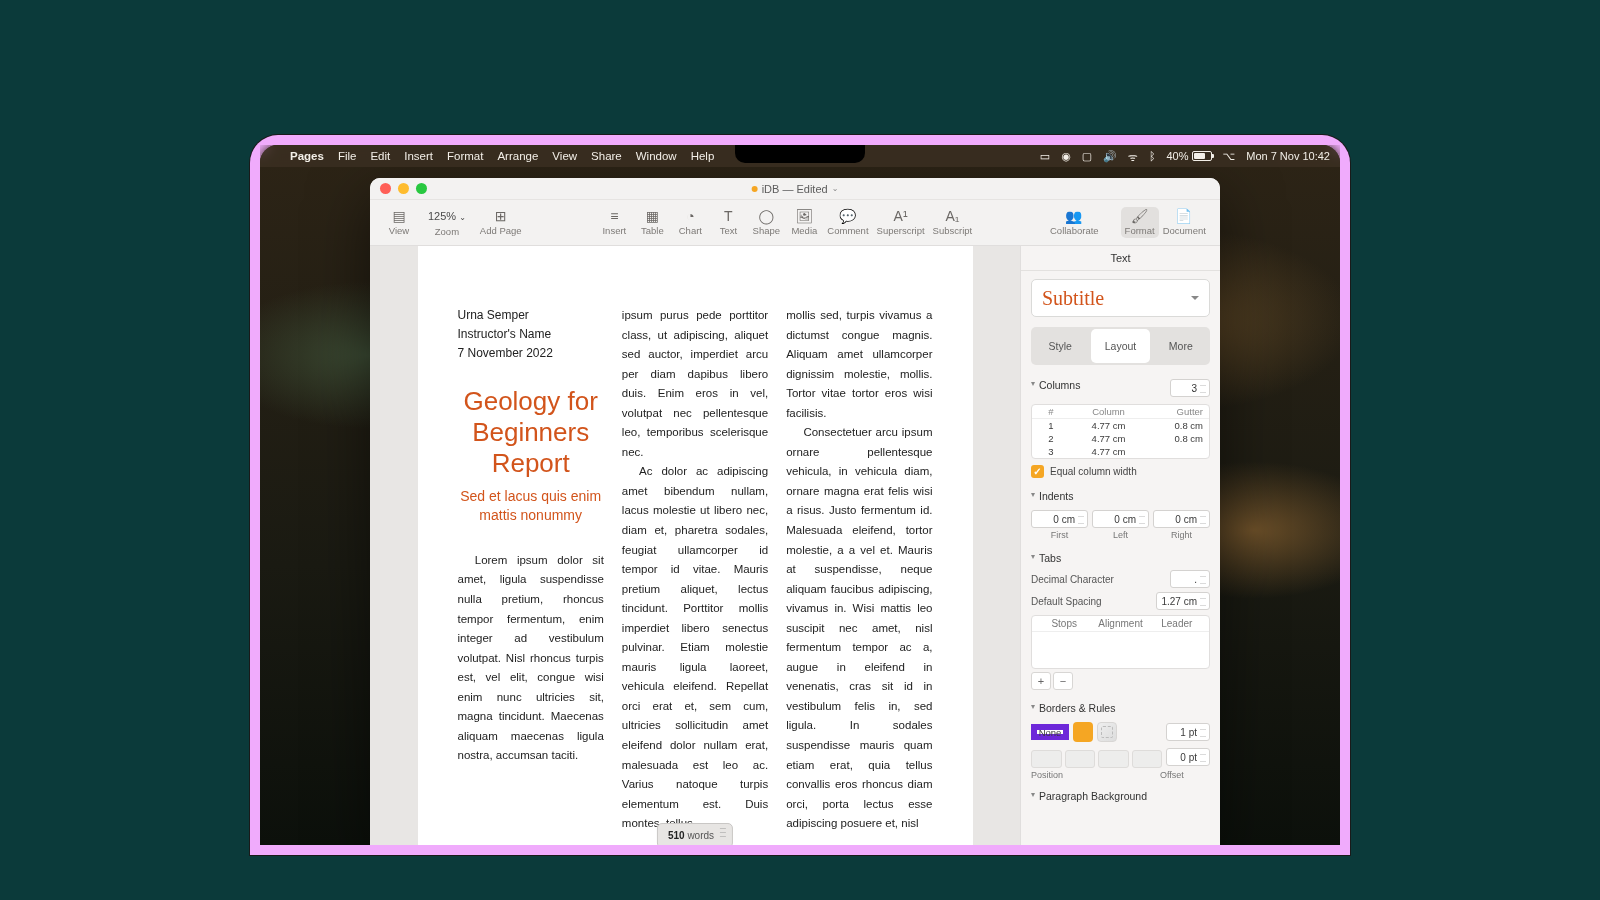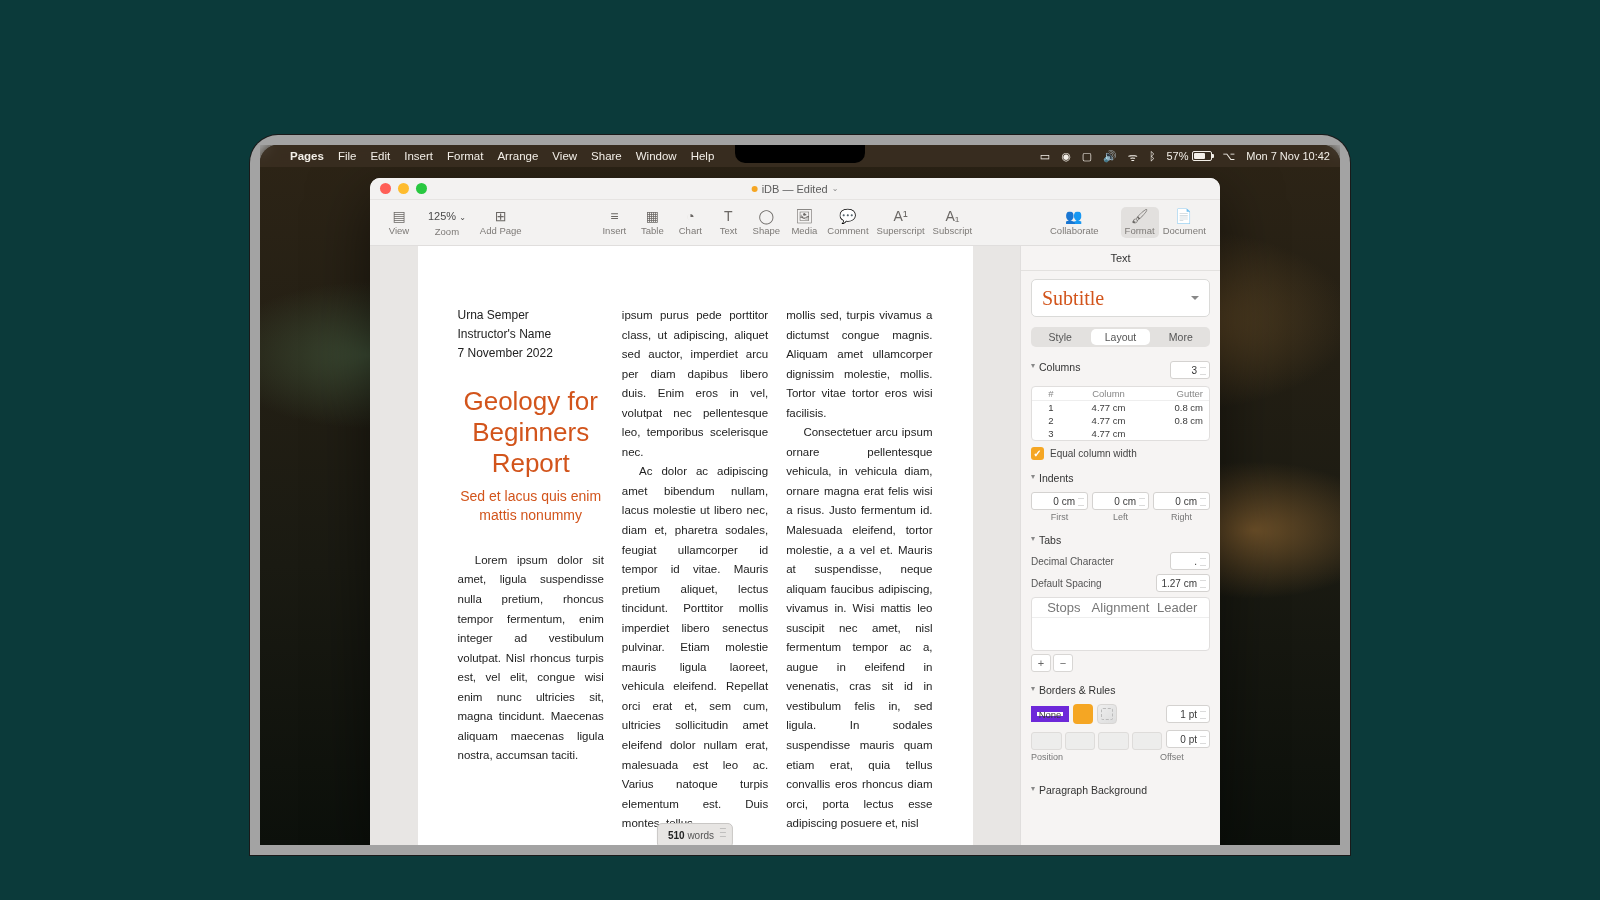--- a/index.html
+++ b/index.html
@@ -1,21 +1,21 @@
 <!DOCTYPE html>
 <html><head>
 <meta charset="utf-8">
 <style>
 * { margin: 0; padding: 0; box-sizing: border-box; font-family: -apple-system, "Helvetica Neue", Arial, sans-serif; }
 html, body { width: 1600px; height: 900px; overflow: hidden; }
 body { background: #0b3a3a; display:flex; align-items:center; justify-content:center; }
 
 .laptop {
   width: 1100px; height: 720px;
-  background: #a3a3a3; border-radius: 28px 28px 0 0;
+  background: #f0abfc; border-radius: 28px 28px 0 0;
   position: relative; overflow: hidden;
   box-shadow: 0 0 0 1px #1a1a1a;
   margin-top:90px;
 }
 .screen {
   position:absolute; inset:10px;
   border-radius: 18px 18px 0 0;
   background: linear-gradient(180deg,#2b2416 0%,#231f15 40%,#11150e 100%);
   overflow:hidden;
 }
@@ -105,21 +105,21 @@
   overflow-y:hidden;
 }
 .ins-tab { text-align:center; padding:6px 0; font-size:11px; color:#333; border-bottom:1px solid #e3e1df;}
 .style-drop {
   margin:8px 10px; height:38px; background:#fff; border:1px solid #dadad8; border-radius:5px;
   display:flex; align-items:center; padding:0 10px;
   font-family:Garamond,Georgia,serif; font-size:20px; color:#d2541b;
   position:relative;
 }
 .style-drop::after{content:"";position:absolute;right:10px;top:16px;border:4px solid transparent;border-top-color:#888;}
-.seg { margin:2px 10px 6px; display:flex; background:#e3e1df; border-radius:5px; overflow:hidden; height:20px;}
+.seg { margin:2px 10px 6px; display:flex; background:#e3e1df; border-radius:5px; overflow:hidden; height:38px;}
 .seg div{flex:1;display:flex;align-items:center;justify-content:center;font-size:10.5px;color:#555;}
 .seg div.on{background:#fff;border-radius:5px;margin:2px;}
 
 .section { margin:4px 10px; }
 .sec-h { display:flex; gap:4px; padding:4px 0; font-size:10.5px; color:#333; font-weight:500;}
 .sec-h::before{content:"▾"; font-size:8px; color:#888;}
 .row { display:flex; align-items:center; padding:2px 0; gap:4px;}
 .row label { flex:1; font-size:10px; color:#555;}
 .num-field {
   width:48px; height:18px; background:#fff; border:1px solid #d4d2d0;
@@ -139,21 +139,21 @@
 
 .chk{display:flex;align-items:center;gap:6px;margin-top:6px;font-size:10px;color:#444;}
 .chk .box{width:13px;height:13px;border-radius:3px;background:#f5a623;display:flex;align-items:center;justify-content:center;color:#fff;font-size:10px;font-weight:bold;}
 
 .ind-row{display:flex;gap:4px;margin-top:4px;}
 .ind-item{flex:1;display:flex;flex-direction:column;align-items:center;gap:2px;}
 .ind-item .num-field{width:100%;}
 .ind-item .cap{font-size:9px;color:#777;}
 
 .tabs-table{background:#fff;border:1px solid #e0dedd;border-radius:4px;height:54px;margin-top:3px;}
-.tabs-table .hd2{display:flex;font-size:13px;color:#777;border-bottom:1px solid #eee;padding:2px 4px;}
+.tabs-table .hd2{display:flex;font-size:10px;color:#777;border-bottom:1px solid #eee;padding:2px 4px;}
 .tabs-table .hd2 div{flex:1;text-align:center;}
 .pm{display:flex;gap:2px;margin-top:3px;}
 .pm button{width:20px;height:18px;background:#fff;border:1px solid #d8d6d4;border-radius:3px;font-size:11px;color:#666;line-height:1;}
 
 .bd-row{display:flex;gap:4px;align-items:center;margin-top:4px;}
 .bd-none{flex:0 0 38px;height:16px;background:#fff;border:6px solid #6d28d9;border-radius:0;font-size:9.5px;display:flex;align-items:center;justify-content:center;}
 .sw{width:20px;height:20px;border-radius:4px;}
 .sw.o{background:#f5a623;} .sw.g{background:linear-gradient(135deg,#eee,#ddd);border:1px solid #d8d6d4;position:relative;}
 .sw.g::after{content:"";position:absolute;inset:3px;border:1px dashed #bbb;border-radius:2px;}
 .pos-seg{display:flex;gap:3px;margin-top:4px;}
@@ -182,21 +182,21 @@
     <span class="mi">Window</span>
     <span class="mi">Help</span>
     <div class="right">
       <span>▭</span>
       <span>◉</span>
       <span>▢</span>
       <span>🔊</span>
       <span>ᯤ</span>
       <span>ᛒ</span>
       <span class="battery">
-        <span>57%</span>
+        <span>40%</span>
         <span class="battery-icon"></span>
       </span>
       <span>⌥</span>
       <span>Mon 7 Nov  10:42</span>
     </div>
   </div>
 
   <div class="window">
     <div class="titlebar">
       <div class="traffic">
@@ -413,21 +413,21 @@
               <div class="b"></div>
             </div>
             <span class="num-field" style="width:44px;">0 pt</span>
           </div>
           <div class="pos-cap">
                 <div>Position</div>
                 <div style="flex:0 0 50px;">Offset</div>
               </div>
         </div>
 
-        <div class="section" style="margin-top:14px;">
+        <div class="section" style="margin-top:2px;">
           <div class="sec-h">
                 <span>Paragraph Background</span>
               </div>
         </div>
       </div>
     </div>
   </div>
  </div>
 </div>
 

